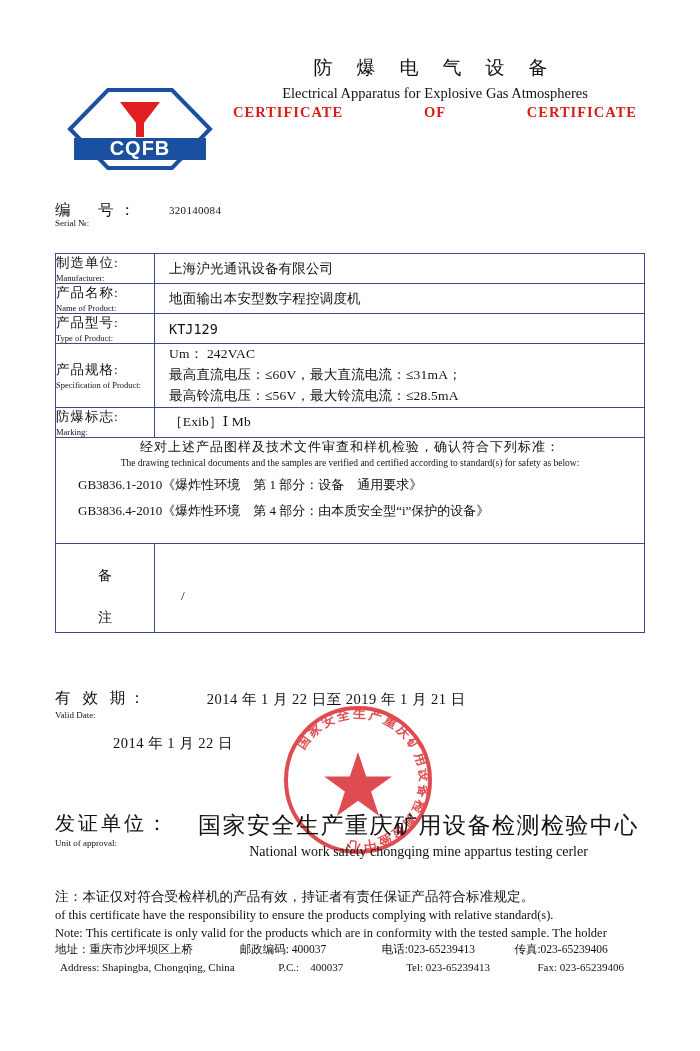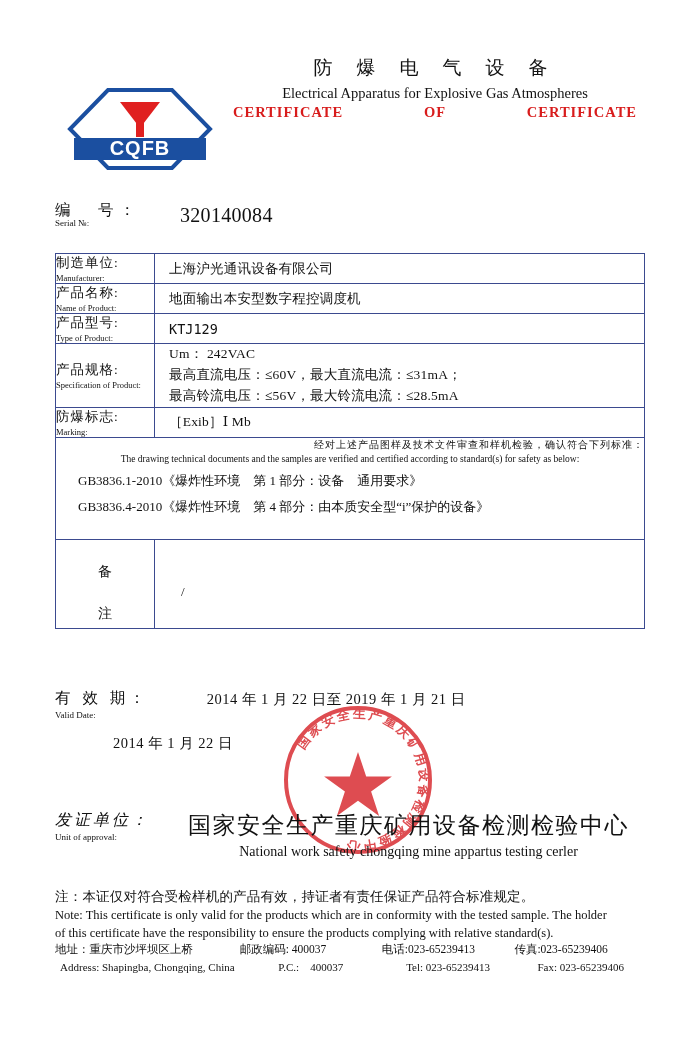--- a/index.html
+++ b/index.html
@@ -98,22 +98,22 @@
     letter-spacing: 6px;
     display: block;
   }
   .lbl2 .en {
     font-size: 9px;
     display: block;
     margin-top: 1px;
     font-family: "Liberation Serif", serif;
   }
   .serial-val {
-    margin-left: 39px;
-    font-size: 20px;
+    margin-left: 28px;
+    font-size: 11px;
     padding-top: 2px;
     font-family: "Liberation Serif", serif;
     letter-spacing: 0.3px;
   }
 
   
   table.main {
     position: absolute;
     left: 55px;
     top: 253px;
@@ -155,22 +155,22 @@
     font-size: 13.5px;
     padding-left: 14px;
     font-family: "DejaVu Sans Mono", monospace;
     letter-spacing: 0;
   }
 
   .std-cell {
     padding: 9px 14px 10px 14px;
   }
   .std-line1 {
-    font-size: 10px;
-    text-align: right;
+    font-size: 13px;
+    text-align: center;
     letter-spacing: 1px;
   }
   .std-line2 {
     font-size: 9.5px;
     text-align: center;
     margin-top: 2px;
     font-family: "Liberation Serif", serif;
   }
   .std-item {
     font-size: 13px;
@@ -240,24 +240,23 @@
   
   .approval {
     position: absolute;
     left: 55px;
     top: 810px;
     width: 600px;
     display: flex;
     align-items: flex-start;
   }
   .approval .lbl .cn {
-    font-size: 16px;
+    font-size: 20px;
     letter-spacing: 3px;
     display: block;
-    font-style: italic;
   }
   .approval .lbl .en {
     font-size: 9px;
     display: block;
     margin-top: 1px;
     font-family: "Liberation Serif", serif;
   }
   .approval .body {
     margin-left: 12px;
     text-align: center;
@@ -460,22 +459,22 @@
       <span class="en">Unit of approval:</span>
     </div>
     <div class="body">
       <div class="cn">国家安全生产重庆矿用设备检测检验中心</div>
       <div class="en">National work safety chongqing mine appartus testing cerler</div>
     </div>
   </div>
 
   <div class="note">
     <div class="cn">注：本证仅对符合受检样机的产品有效，持证者有责任保证产品符合标准规定。</div>
+    <div class="en">of this certificate have the responsibility to ensure the products complying with relative standard(s).</div>
     <div class="en">Note: This certificate is only valid for the products which are in conformity with the tested sample. The holder</div>
-    <div class="en">of this certificate have the responsibility to ensure the products complying with relative standard(s).</div>
   </div>
 
   <div class="footer">
     <div class="frow">
       <div class="fcol1 f-cn">
         <span class="fkey">地址：</span><span>重庆市沙坪坝区上桥</span>
       </div>
       <div class="fcol2 f-cn">
         <span class="fkey">邮政编码:</span>&nbsp;<span>400037</span>
       </div>

